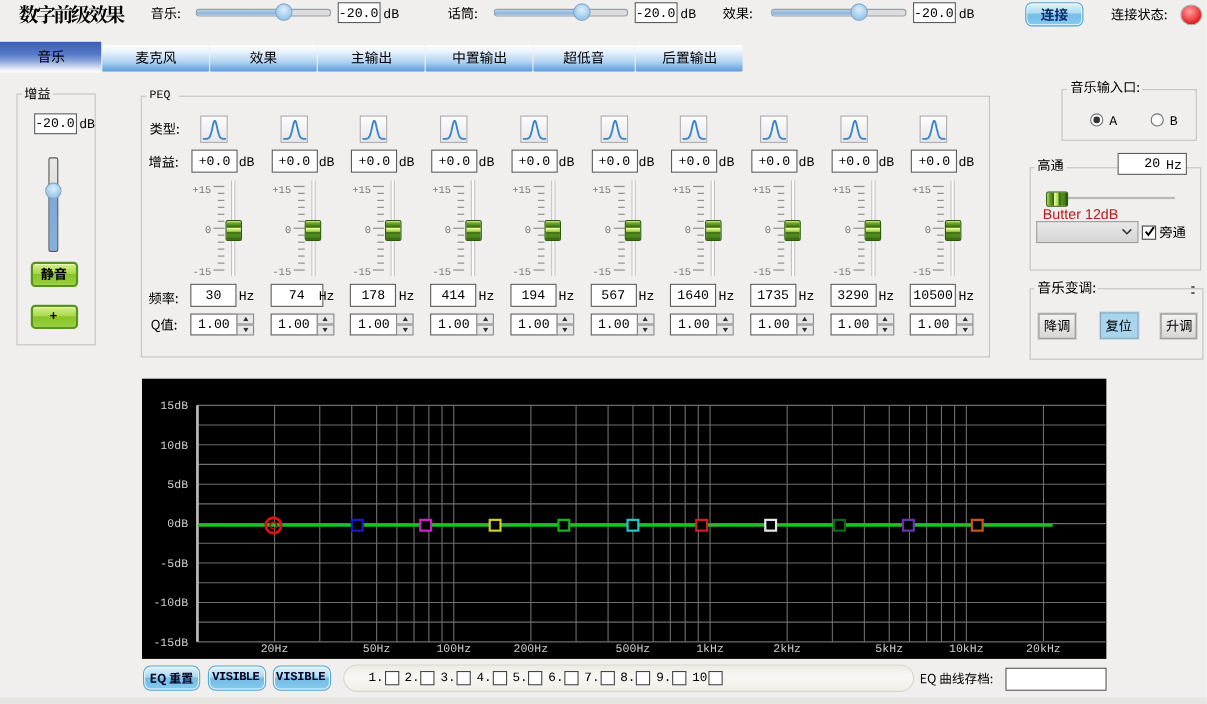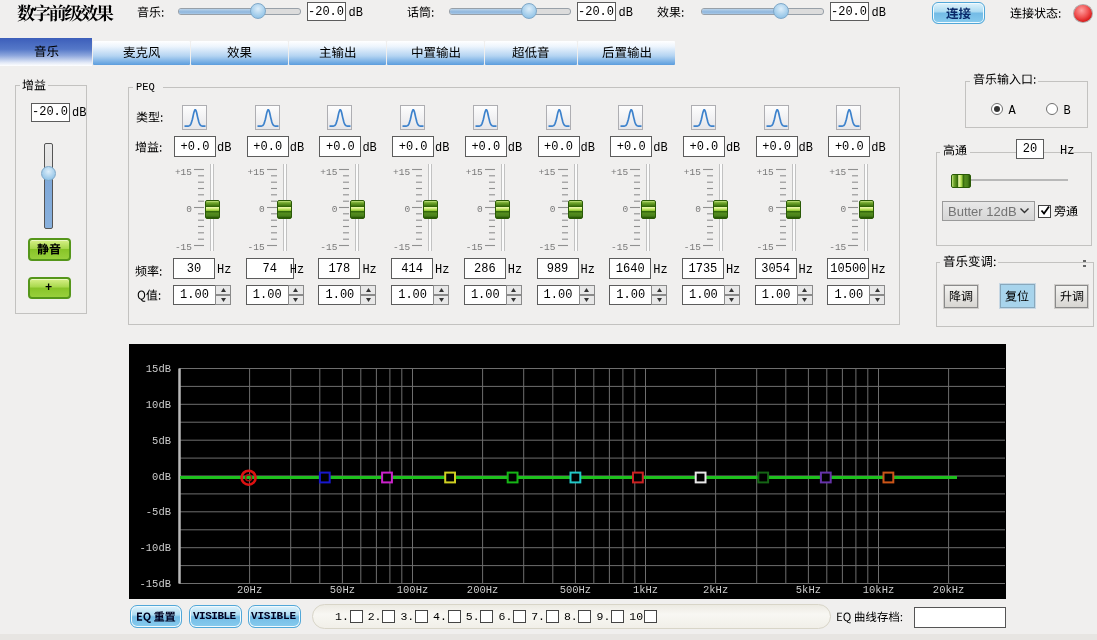--- a/index.html
+++ b/index.html
@@ -290,21 +290,21 @@
         <line x1="0" y1="40.5" x2="10" y2="40.5" stroke="#909090" stroke-width="1.1"></line>
         <line x1="4" y1="46.8" x2="10" y2="46.8" stroke="#909090" stroke-width="1.1"></line>
         <line x1="4" y1="53.2" x2="10" y2="53.2" stroke="#909090" stroke-width="1.1"></line>
         <line x1="4" y1="59.5" x2="10" y2="59.5" stroke="#909090" stroke-width="1.1"></line>
         <line x1="4" y1="65.8" x2="10" y2="65.8" stroke="#909090" stroke-width="1.1"></line>
         <line x1="4" y1="72.2" x2="10" y2="72.2" stroke="#909090" stroke-width="1.1"></line>
         <line x1="0" y1="78.5" x2="10" y2="78.5" stroke="#909090" stroke-width="1.1"></line>
       </svg></div>
 <div class="abs" style="left:500.8px;top:164px;width:4px;height:87px;background:#fbfbfb;border-left:1px solid #c2c2c2;border-right:1px solid #c2c2c2"></div>
 <div class="vthumb" style="left:495.3px;top:199.5px"></div>
-<div class="field" style="left:463.8px;top:258px;width:42px;height:21px">286</div>
+<div class="field" style="left:463.8px;top:258px;width:42px;height:21px">194</div>
 <div class="abs mono" style="left:507.8px;top:263px;font-size:12px">Hz</div>
 <div class="field" style="left:463.8px;top:285px;width:43px;height:20px">1.00</div>
 <div class="spin" style="left:505.8px;top:285px;height:10px">
       <svg width="5" height="4">
         <path d="M0 4 L2.5 0 L5 4 Z" fill="#333"></path>
       </svg>
     </div>
 <div class="spin" style="left:505.8px;top:295px;height:10px">
       <svg width="5" height="4">
         <path d="M0 0 L2.5 4 L5 0 Z" fill="#333"></path>
@@ -330,21 +330,21 @@
         <line x1="0" y1="40.5" x2="10" y2="40.5" stroke="#909090" stroke-width="1.1"></line>
         <line x1="4" y1="46.8" x2="10" y2="46.8" stroke="#909090" stroke-width="1.1"></line>
         <line x1="4" y1="53.2" x2="10" y2="53.2" stroke="#909090" stroke-width="1.1"></line>
         <line x1="4" y1="59.5" x2="10" y2="59.5" stroke="#909090" stroke-width="1.1"></line>
         <line x1="4" y1="65.8" x2="10" y2="65.8" stroke="#909090" stroke-width="1.1"></line>
         <line x1="4" y1="72.2" x2="10" y2="72.2" stroke="#909090" stroke-width="1.1"></line>
         <line x1="0" y1="78.5" x2="10" y2="78.5" stroke="#909090" stroke-width="1.1"></line>
       </svg></div>
 <div class="abs" style="left:573.5px;top:164px;width:4px;height:87px;background:#fbfbfb;border-left:1px solid #c2c2c2;border-right:1px solid #c2c2c2"></div>
 <div class="vthumb" style="left:568.0px;top:199.5px"></div>
-<div class="field" style="left:536.5px;top:258px;width:42px;height:21px">989</div>
+<div class="field" style="left:536.5px;top:258px;width:42px;height:21px">567</div>
 <div class="abs mono" style="left:580.5px;top:263px;font-size:12px">Hz</div>
 <div class="field" style="left:536.5px;top:285px;width:43px;height:20px">1.00</div>
 <div class="spin" style="left:578.5px;top:285px;height:10px">
       <svg width="5" height="4">
         <path d="M0 4 L2.5 0 L5 4 Z" fill="#333"></path>
       </svg>
     </div>
 <div class="spin" style="left:578.5px;top:295px;height:10px">
       <svg width="5" height="4">
         <path d="M0 0 L2.5 4 L5 0 Z" fill="#333"></path>
@@ -450,21 +450,21 @@
         <line x1="0" y1="40.5" x2="10" y2="40.5" stroke="#909090" stroke-width="1.1"></line>
         <line x1="4" y1="46.8" x2="10" y2="46.8" stroke="#909090" stroke-width="1.1"></line>
         <line x1="4" y1="53.2" x2="10" y2="53.2" stroke="#909090" stroke-width="1.1"></line>
         <line x1="4" y1="59.5" x2="10" y2="59.5" stroke="#909090" stroke-width="1.1"></line>
         <line x1="4" y1="65.8" x2="10" y2="65.8" stroke="#909090" stroke-width="1.1"></line>
         <line x1="4" y1="72.2" x2="10" y2="72.2" stroke="#909090" stroke-width="1.1"></line>
         <line x1="0" y1="78.5" x2="10" y2="78.5" stroke="#909090" stroke-width="1.1"></line>
       </svg></div>
 <div class="abs" style="left:791.6px;top:164px;width:4px;height:87px;background:#fbfbfb;border-left:1px solid #c2c2c2;border-right:1px solid #c2c2c2"></div>
 <div class="vthumb" style="left:786.1px;top:199.5px"></div>
-<div class="field" style="left:754.6px;top:258px;width:42px;height:21px">3054</div>
+<div class="field" style="left:754.6px;top:258px;width:42px;height:21px">3290</div>
 <div class="abs mono" style="left:798.6px;top:263px;font-size:12px">Hz</div>
 <div class="field" style="left:754.6px;top:285px;width:43px;height:20px">1.00</div>
 <div class="spin" style="left:796.6px;top:285px;height:10px">
       <svg width="5" height="4">
         <path d="M0 4 L2.5 0 L5 4 Z" fill="#333"></path>
       </svg>
     </div>
 <div class="spin" style="left:796.6px;top:295px;height:10px">
       <svg width="5" height="4">
         <path d="M0 0 L2.5 4 L5 0 Z" fill="#333"></path>
@@ -518,26 +518,26 @@
 <div class="abs" style="left:991px;top:103px;width:12px;height:12px;border-radius:50%;border:1px solid #707070;background:#fff"></div>
 <div class="abs" style="left:994px;top:106px;width:6px;height:6px;border-radius:50%;background:#333"></div>
 <div class="abs mono" style="left:1008.5px;top:104px;font-size:12px">A</div>
 <div class="abs" style="left:1046px;top:103px;width:12px;height:12px;border-radius:50%;border:1px solid #707070;background:#fff"></div>
 <div class="abs mono" style="left:1063.5px;top:104px;font-size:12px">B</div>
 <div class="grp" style="left:936px;top:151.5px;width:156px;height:94px"></div>
 <div class="abs" style="left:940px;top:144px;width:30px;height:13px;background:#f0efee"></div>
 <div style="position:absolute;left:942.5px;top:143.5px;line-height:0"><svg width="24.0" height="13.8" viewBox="0 0 24.0 13.8" style="overflow:visible">
         <path d="M3.4 3.9H8.6V4.9H3.4ZM2.5 3.2V5.6H9.6V3.2ZM5.3 0.6 5.6 1.7H0.7V2.5H11.2V1.7H6.6C6.5 1.3 6.3 0.8 6.2 0.4ZM1.2 6.3V11.5H2V7H10V10.6C10 10.7 9.9 10.8 9.8 10.8C9.6 10.8 9 10.8 8.5 10.7C8.6 10.9 8.8 11.2 8.8 11.4C9.6 11.4 10.1 11.4 10.4 11.3C10.8 11.2 10.9 11 10.9 10.6V6.3ZM3.4 7.7V10.8H4.2V10.2H8.5V7.7ZM4.2 8.4H7.7V9.5H4.2Z M12.8 1.5C13.5 2.1 14.4 3 14.8 3.5L15.5 2.9C15 2.4 14.1 1.5 13.4 1ZM15.1 5H12.5V5.8H14.2V9.2C13.7 9.5 13.1 10 12.5 10.7L13 11.4C13.6 10.6 14.2 9.9 14.6 9.9C14.9 9.9 15.3 10.3 15.8 10.6C16.7 11.1 17.7 11.2 19.1 11.2C20.4 11.2 22.5 11.2 23.4 11.1C23.4 10.9 23.5 10.5 23.6 10.2C22.4 10.4 20.6 10.5 19.2 10.5C17.8 10.5 16.8 10.4 16 9.9C15.6 9.6 15.3 9.4 15.1 9.3ZM16.4 0.9V1.6H21.4C21 2 20.3 2.4 19.7 2.7C19.2 2.4 18.5 2.1 18 2L17.4 2.5C18.2 2.7 19 3.1 19.8 3.5H16.4V9.7H17.2V7.7H19.2V9.7H20.1V7.7H22.1V8.8C22.1 9 22.1 9 21.9 9C21.8 9 21.3 9 20.7 9C20.8 9.2 20.9 9.5 21 9.7C21.8 9.7 22.3 9.7 22.6 9.6C22.9 9.5 23 9.3 23 8.8V3.5H21.4C21.2 3.3 20.9 3.2 20.5 3C21.4 2.6 22.4 1.9 23 1.3L22.4 0.9L22.3 0.9ZM22.1 4.2V5.2H20.1V4.2ZM17.2 5.9H19.2V7H17.2ZM17.2 5.2V4.2H19.2V5.2ZM22.1 5.9V7H20.1V5.9Z" fill="#000"></path>
       </svg></div>
-<div class="field" style="left:1016px;top:139px;width:28px;height:20px">20</div>
+<div class="field" style="left:1016px;top:139px;width:63px;height:20px">20</div>
 <div class="abs mono" style="left:1060px;top:144px;font-size:12px">Hz</div>
 <div class="abs" style="left:951px;top:179px;width:117px;height:2px;background:#b8b8b8"></div>
 <div class="hthumb" style="left:950.5px;top:174px"></div>
 <div class="abs" style="left:941.5px;top:201px;width:93px;height:20px;background:linear-gradient(180deg,#e8e8e8,#d6d6d6);border:1px solid #9a9a9a;"></div>
-<div class="abs" style="left:948px;top:204px;font-size:13px;color:#737373">Butter 12dB</div>
+<div class="abs" style="left:948px;top:187px;font-size:13px;color:#b91c1c">Butter 12dB</div>
 <div class="abs" style="left:1020px;top:208px;line-height:0"><svg width="9" height="6">
         <path d="M0.5 0.5 L4.5 4.5 L8.5 0.5" fill="none" stroke="#333" stroke-width="1.4"></path>
       </svg></div>
 <div class="cb" style="left:1038px;top:204.5px"></div>
 <div class="abs" style="left:1039.5px;top:205px;line-height:0"><svg width="11" height="11">
         <path d="M1.5 5.5 L4 8.5 L9 1.5" fill="none" stroke="#000" stroke-width="1.8"></path>
       </svg></div>
 <div style="position:absolute;left:1054.0px;top:204.5px;line-height:0"><svg width="24.0" height="13.8" viewBox="0 0 24.0 13.8" style="overflow:visible">
         <path d="M8 2.4C7.8 2.8 7.5 3.4 7.3 3.8H4.4L4.8 3.6C4.6 3.3 4.3 2.8 3.9 2.4ZM5.2 0.6C5.4 0.9 5.6 1.3 5.7 1.6H1V2.4H3.6L3.1 2.6C3.4 3 3.7 3.4 3.9 3.8H1V5.8H1.8V4.6H10.1V5.8H11V3.8H8.2C8.4 3.5 8.7 3 9 2.7L8.1 2.4H11V1.6H6.8C6.6 1.2 6.4 0.7 6.1 0.4ZM5.2 5.1C5.4 5.4 5.6 5.8 5.7 6.2H0.6V7H4C3.7 8.7 3 10.1 0.3 10.8C0.5 10.9 0.8 11.3 0.9 11.5C2.9 11 3.9 10 4.4 8.8H8.9C8.8 9.9 8.6 10.4 8.4 10.6C8.3 10.7 8.2 10.7 7.9 10.7C7.7 10.7 6.9 10.7 6.2 10.6C6.3 10.8 6.4 11.1 6.4 11.4C7.2 11.4 7.9 11.4 8.3 11.4C8.7 11.4 8.9 11.3 9.2 11.1C9.5 10.8 9.7 10.1 9.9 8.4C9.9 8.3 9.9 8.1 9.9 8.1H4.7C4.8 7.7 4.9 7.3 4.9 7H11.4V6.2H6.8C6.7 5.8 6.4 5.3 6.2 4.9Z M12.8 1.5C13.5 2.1 14.4 3 14.8 3.5L15.5 2.9C15 2.4 14.1 1.5 13.4 1ZM15.1 5H12.5V5.8H14.2V9.2C13.7 9.5 13.1 10 12.5 10.7L13 11.4C13.6 10.6 14.2 9.9 14.6 9.9C14.9 9.9 15.3 10.3 15.8 10.6C16.7 11.1 17.7 11.2 19.1 11.2C20.4 11.2 22.5 11.2 23.4 11.1C23.4 10.9 23.5 10.5 23.6 10.2C22.4 10.4 20.6 10.5 19.2 10.5C17.8 10.5 16.8 10.4 16 9.9C15.6 9.6 15.3 9.4 15.1 9.3ZM16.4 0.9V1.6H21.4C21 2 20.3 2.4 19.7 2.7C19.2 2.4 18.5 2.1 18 2L17.4 2.5C18.2 2.7 19 3.1 19.8 3.5H16.4V9.7H17.2V7.7H19.2V9.7H20.1V7.7H22.1V8.8C22.1 9 22.1 9 21.9 9C21.8 9 21.3 9 20.7 9C20.8 9.2 20.9 9.5 21 9.7C21.8 9.7 22.3 9.7 22.6 9.6C22.9 9.5 23 9.3 23 8.8V3.5H21.4C21.2 3.3 20.9 3.2 20.5 3C21.4 2.6 22.4 1.9 23 1.3L22.4 0.9L22.3 0.9ZM22.1 4.2V5.2H20.1V4.2ZM17.2 5.9H19.2V7H17.2ZM17.2 5.2V4.2H19.2V5.2ZM22.1 5.9V7H20.1V5.9Z" fill="#000"></path>
       </svg></div>

